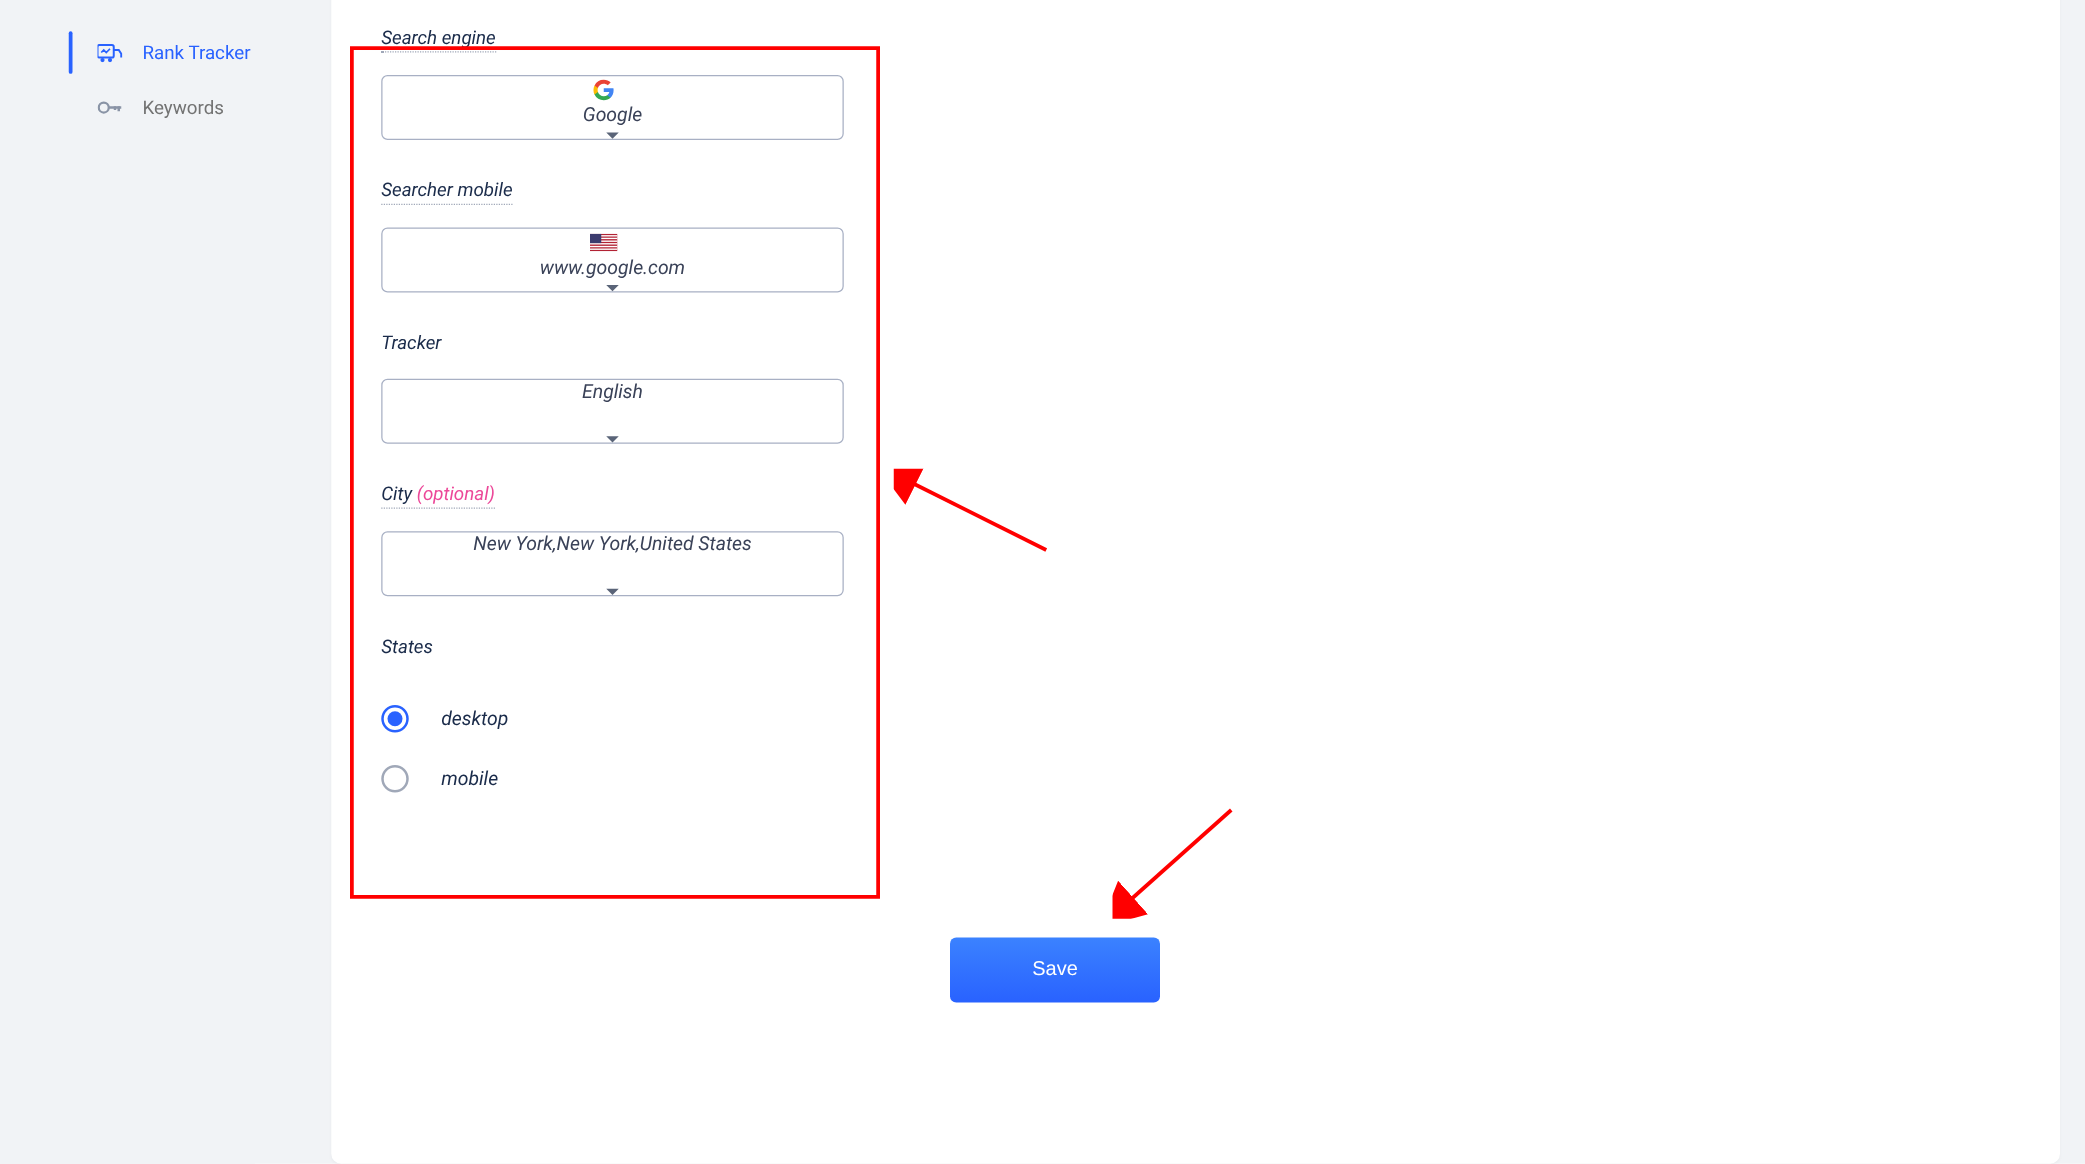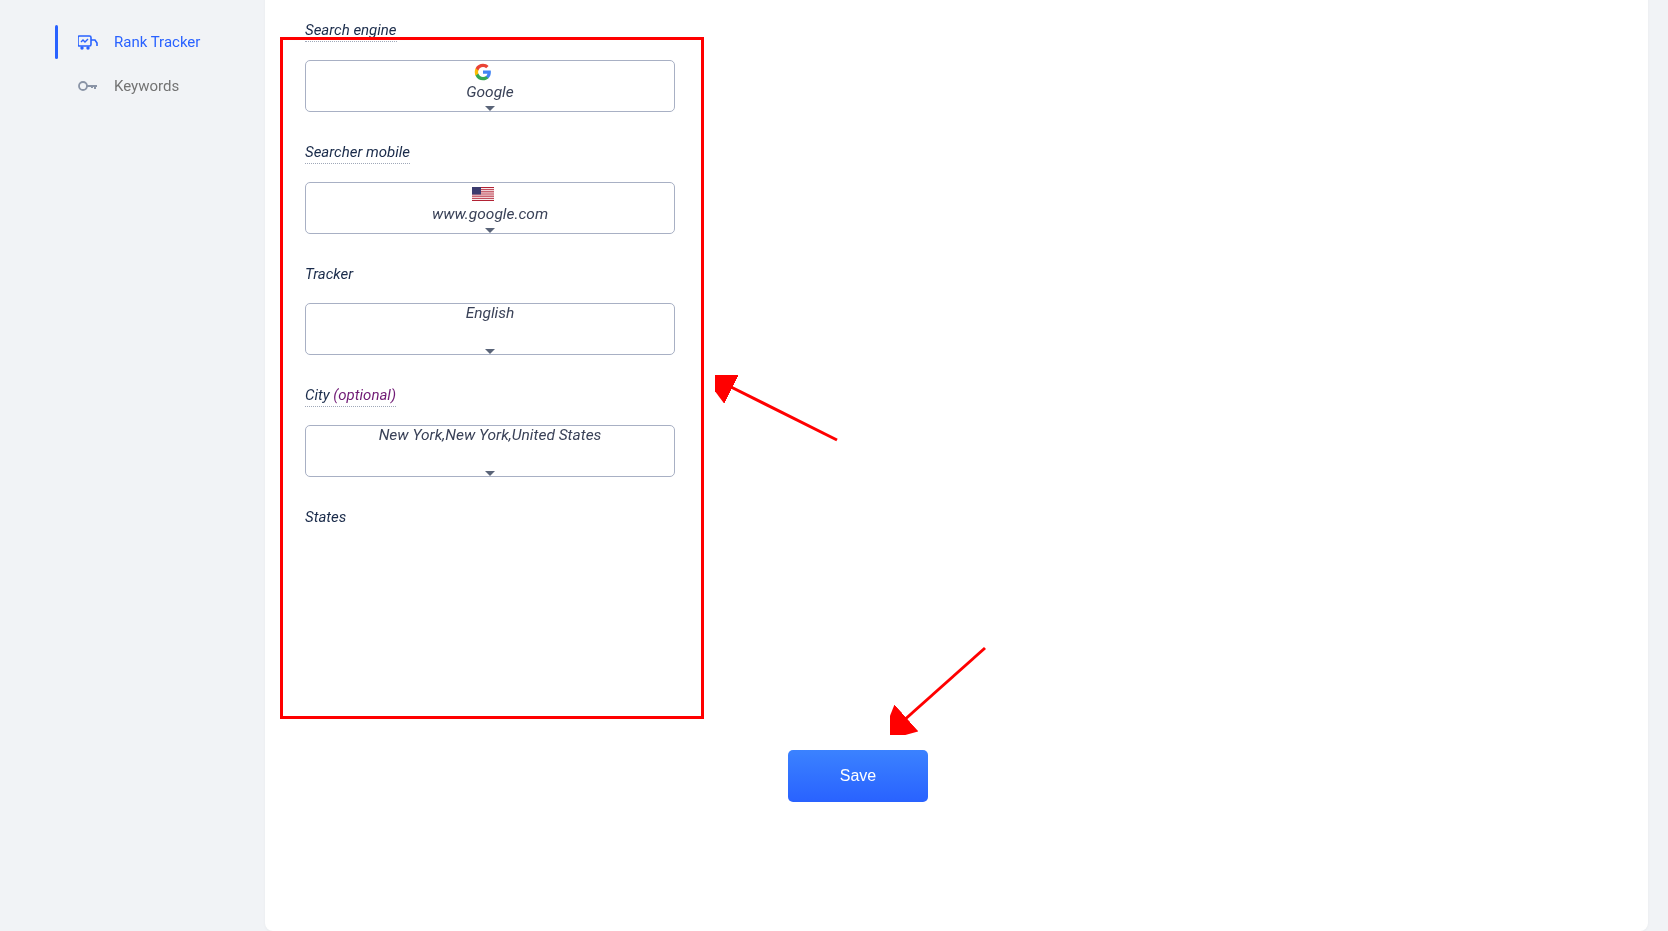--- a/index.html
+++ b/index.html
@@ -69,21 +69,21 @@
     .form-section { width: 415px; }
     .field { margin-bottom: 30px; font-style: italic; }
     .field-label {
       font-size: 15px;
       color: #1a2b4a;
       margin-bottom: 18px;
       display: inline-block;
       border-bottom: 1px dotted #a0a8b8;
       padding-bottom: 2px;
     }
-    .field-label .optional { color: #701a75; }
+    .field-label .optional { color: #ec4899; }
     .field-label.no-underline { border-bottom: none; }
     .select-box {
       width: 370px;
       height: 52px;
       border: 1px solid #a8b0c4;
       border-radius: 5px;
       display: flex;
       align-items: center;
       padding: 0 14px;
       cursor: pointer;
@@ -124,23 +124,23 @@
     .radio-item.selected .radio-circle { border-color: #2962ff; }
     .radio-item.selected .radio-circle::after {
       content: '';
       width: 12px; height: 12px;
       background: #2962ff;
       border-radius: 50%;
     }
     .radio-label { font-size: 15.5px; color: #1a2b4a; }
     .save-button {
       position: absolute;
-      left: 788px;
+      left: 760px;
       top: 750px;
-      width: 140px;
+      width: 168px;
       height: 52px;
       background: linear-gradient(180deg, #3b82ff 0%, #2962ff 100%);
       color: #fff;
       border: none;
       border-radius: 5px;
       font-size: 16px;
       cursor: pointer;
     }
     .arrow {
       position: absolute;
@@ -228,20 +228,30 @@
       <div class="field">
         <div class="field-label"><span>City</span> <span class="optional">(optional)</span></div>
         <div class="select-box">
           <span class="select-value">New York,New York,United States</span>
           <span class="select-caret"></span>
         </div>
       </div>
 
       <div class="field" style="margin-bottom:0">
         <div class="field-label no-underline">States</div>
+        <div class="radio-group">
+          <div class="radio-item selected">
+            <span class="radio-circle"></span>
+            <span class="radio-label">desktop</span>
+          </div>
+          <div class="radio-item">
+            <span class="radio-circle"></span>
+            <span class="radio-label">mobile</span>
+          </div>
+        </div>
       </div>
 
     </div>
 
   </div>
 </div>
 
 <div class="annotation-box" style="left:280px; top:37px; width:424px; height:682px;"></div>
 
 <svg class="arrow" style="left:715px; top:375px;" width="130" height="75">

